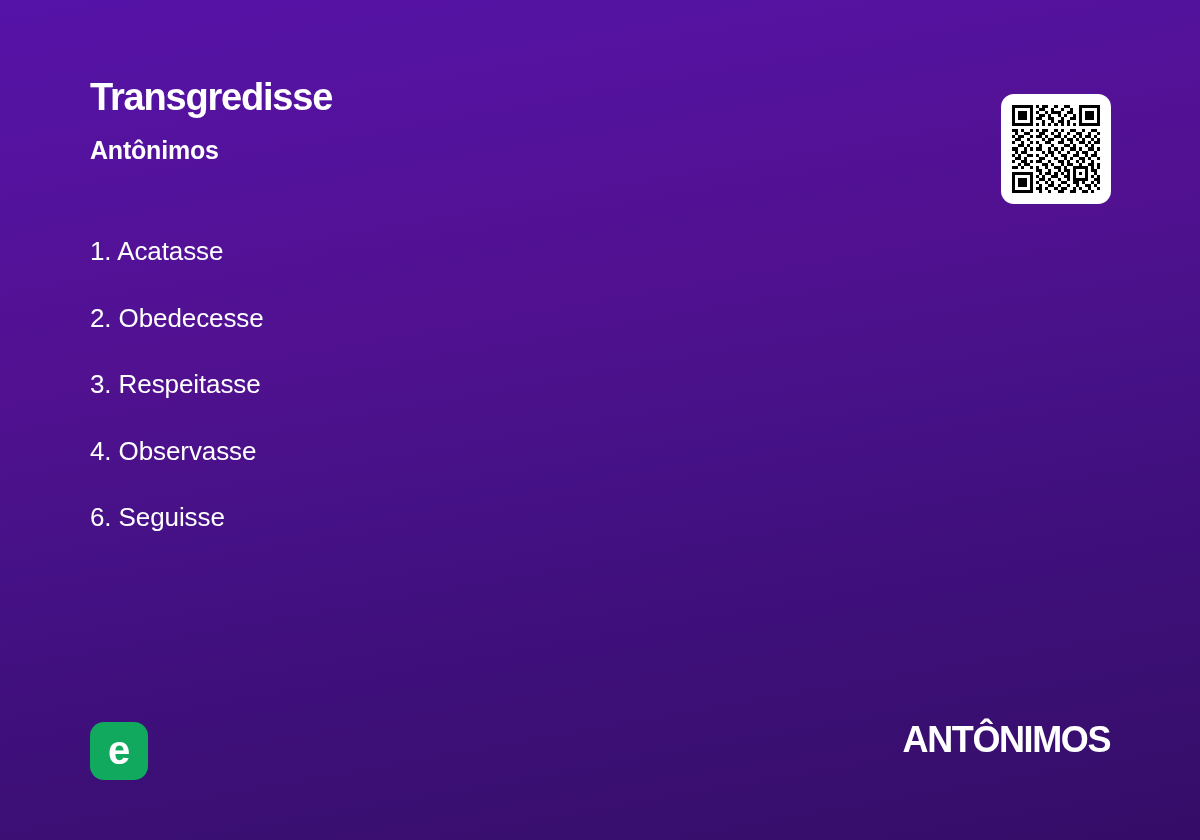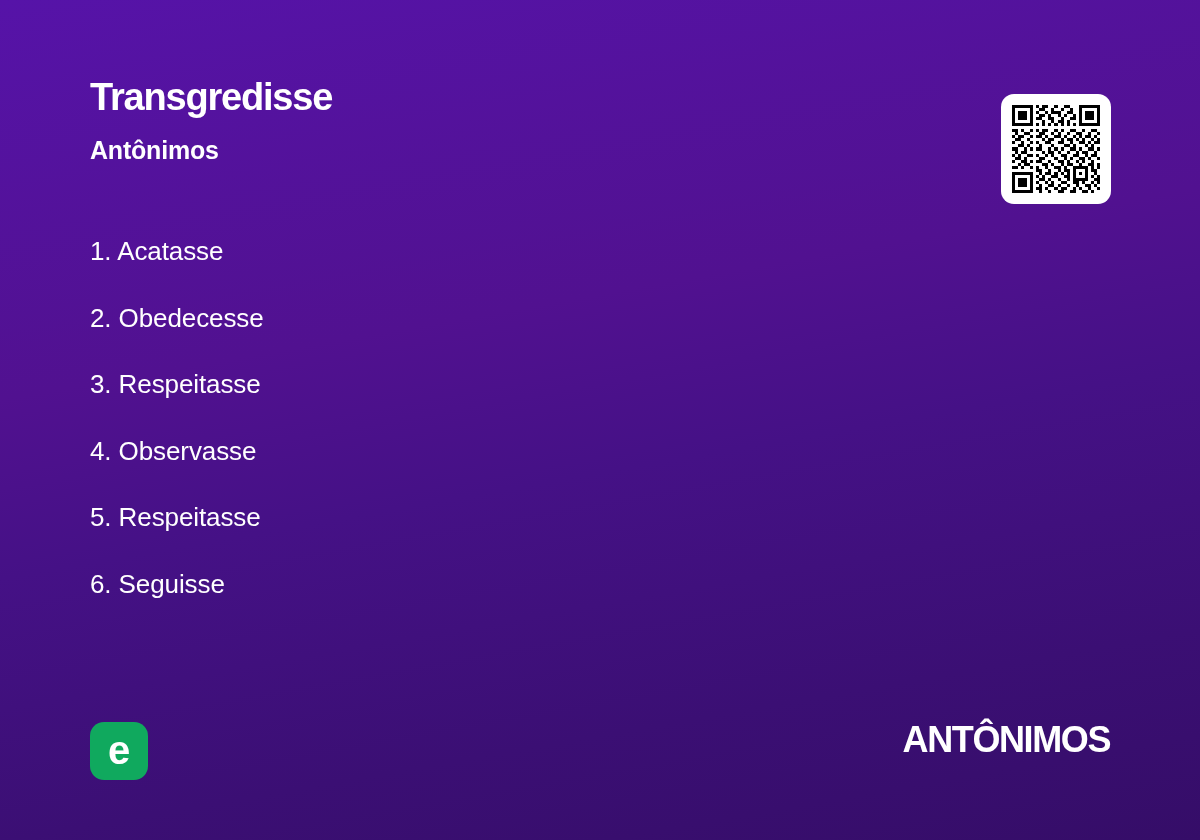--- a/index.html
+++ b/index.html
@@ -399,24 +399,20 @@
     </li>
     <li>
       <span class="li-index">3.</span>
       <span class="li-word">Respeitasse</span>
     </li>
     <li>
       <span class="li-index">4.</span>
       <span class="li-word">Observasse</span>
     </li>
     <li>
-      <span class="li-index">5.</span>
-      <span class="li-word">Respeitasse</span>
-    </li>
-    <li>
       <span class="li-index">6.</span>
       <span class="li-word">Seguisse</span>
     </li>
   </ol>
 
   <div id="brand-logo">
     <div id="brand-logo-letter">e</div>
   </div>
 
   <div id="footer-brand">

